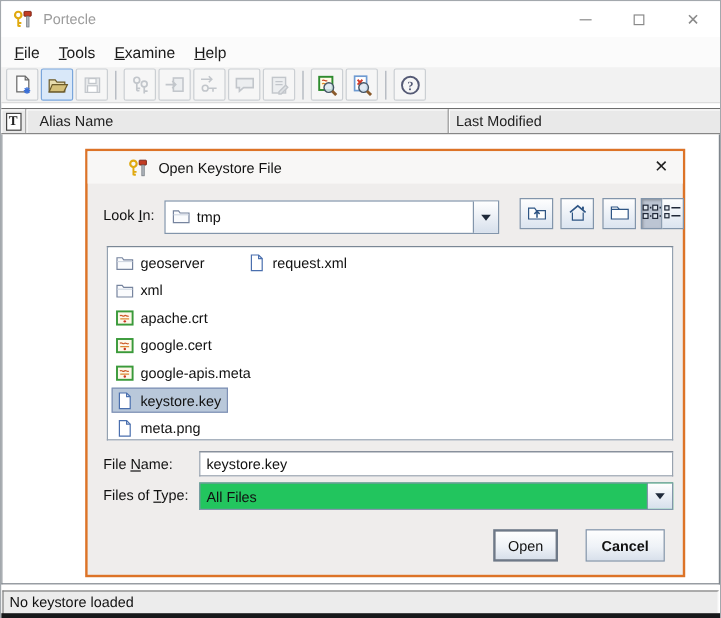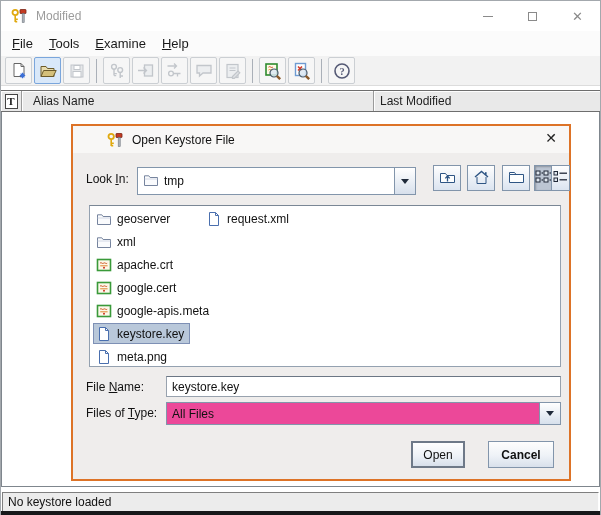--- a/index.html
+++ b/index.html
@@ -102,21 +102,21 @@
 
 <div class="window">
 
   <div class="titlebar">
     <span class="app-ico icn"><svg width="16" height="16" viewBox="0 0 16 16">
           <rect x="9" y="1.5" width="6" height="4" rx="0.5" fill="#c23b22" stroke="#7a2416" stroke-width="0.8"></rect>
           <rect x="11.2" y="5.5" width="2" height="9" fill="#b0b6bd" stroke="#6f757c" stroke-width="0.6"></rect>
           <circle cx="4.2" cy="4.5" r="2.7" fill="none" stroke="#e0a90f" stroke-width="1.8"></circle>
           <path d="M4.2 7.2V14M4.2 11.2h2.6M4.2 13.6h2" stroke="#e0a90f" stroke-width="1.6" fill="none"></path>
         </svg></span>
-    <span class="title">Modified</span>
+    <span class="title">Portecle</span>
     <div class="win-controls">
       <div class="win-btn">
           <span class="glyph-min"></span>
         </div>
       <div class="win-btn">
           <span class="glyph-max"></span>
         </div>
       <div class="win-btn">
           <span class="glyph-close">✕</span>
         </div>
@@ -391,21 +391,21 @@
             <span>request.xml</span>
           </div>
         </div>
 
       <span class="lbl" style="left:13px; top:227px;">File <u>N</u>ame:</span>
       <div class="textfield" style="top:223px;">
         <span>keystore.key</span>
       </div>
 
       <span class="lbl" style="left:13px; top:253px;">Files of <u>T</u>ype:</span>
-      <div class="combo" style="left:93px; top:249px; width:395px; height:23px; background:#ec4899;">
+      <div class="combo" style="left:93px; top:249px; width:395px; height:23px; background:#22c55e;">
         <div class="combo-value">
           <span>All Files</span>
         </div>
         <div class="combo-btn">
           <span class="arrow-down"></span>
         </div>
       </div>
 
       <div class="push-btn default" style="left:338px; width:54px;">Open</div>
       <div class="push-btn" style="left:415px; width:66px;font-weight:bold;">Cancel</div>

